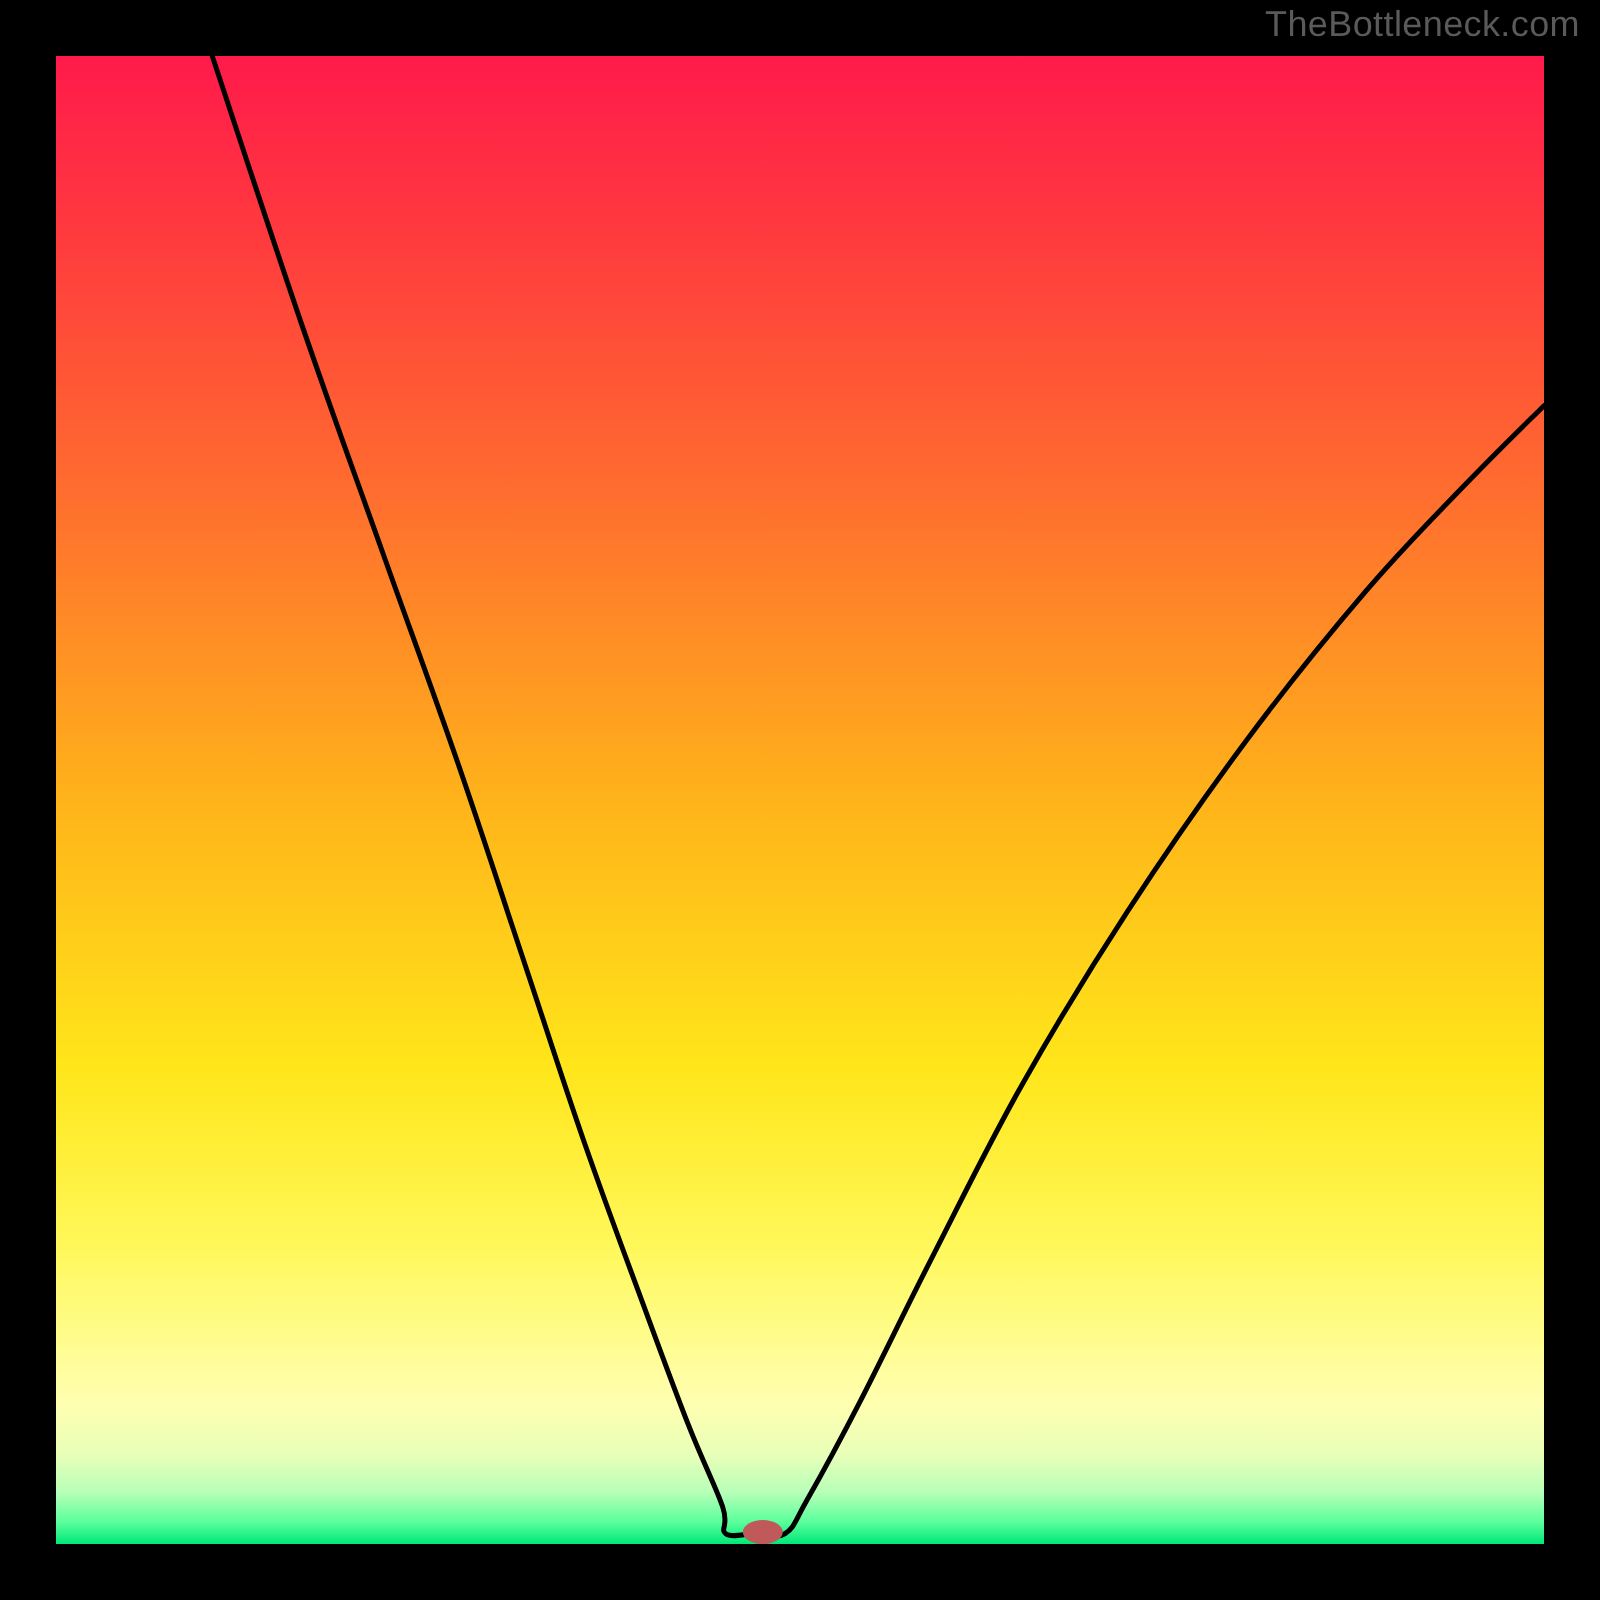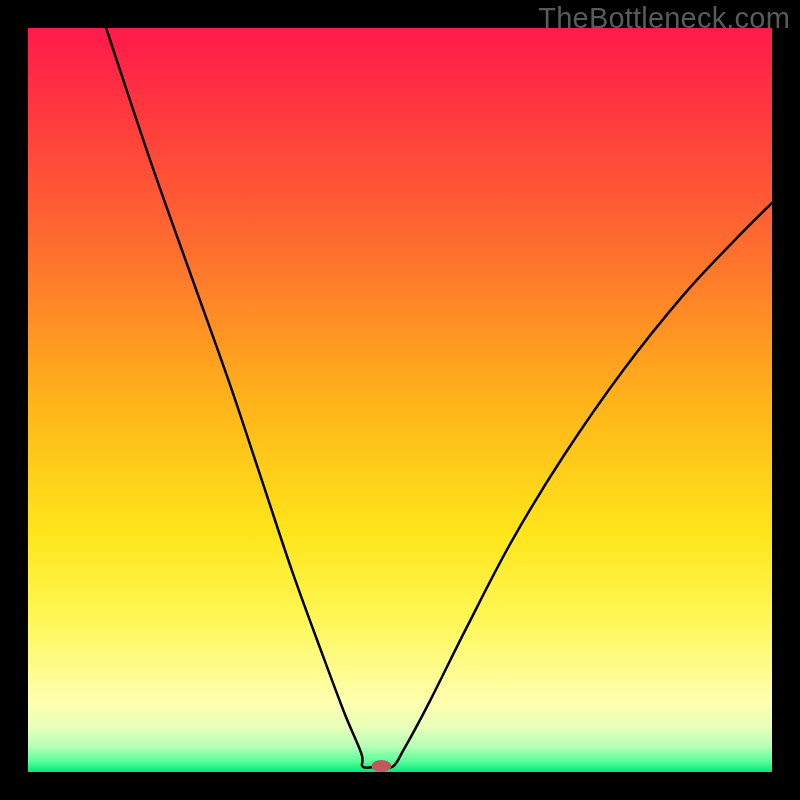--- a/index.html
+++ b/index.html
@@ -15,21 +15,21 @@
     position: relative;
     width: 800px;
     height: 800px;
     background: #000000;
   }
   .watermark {
     position: absolute;
     top: 2px;
     right: 10px;
     color: #5a5a5a;
-    font-size: 29px;
+    font-size: 18px;
     font-weight: 500;
     letter-spacing: 0.2px;
     margin-left: 43px;
   }
   svg {
     position: absolute;
     top: 0;
     left: 0;
   }
 </style>

